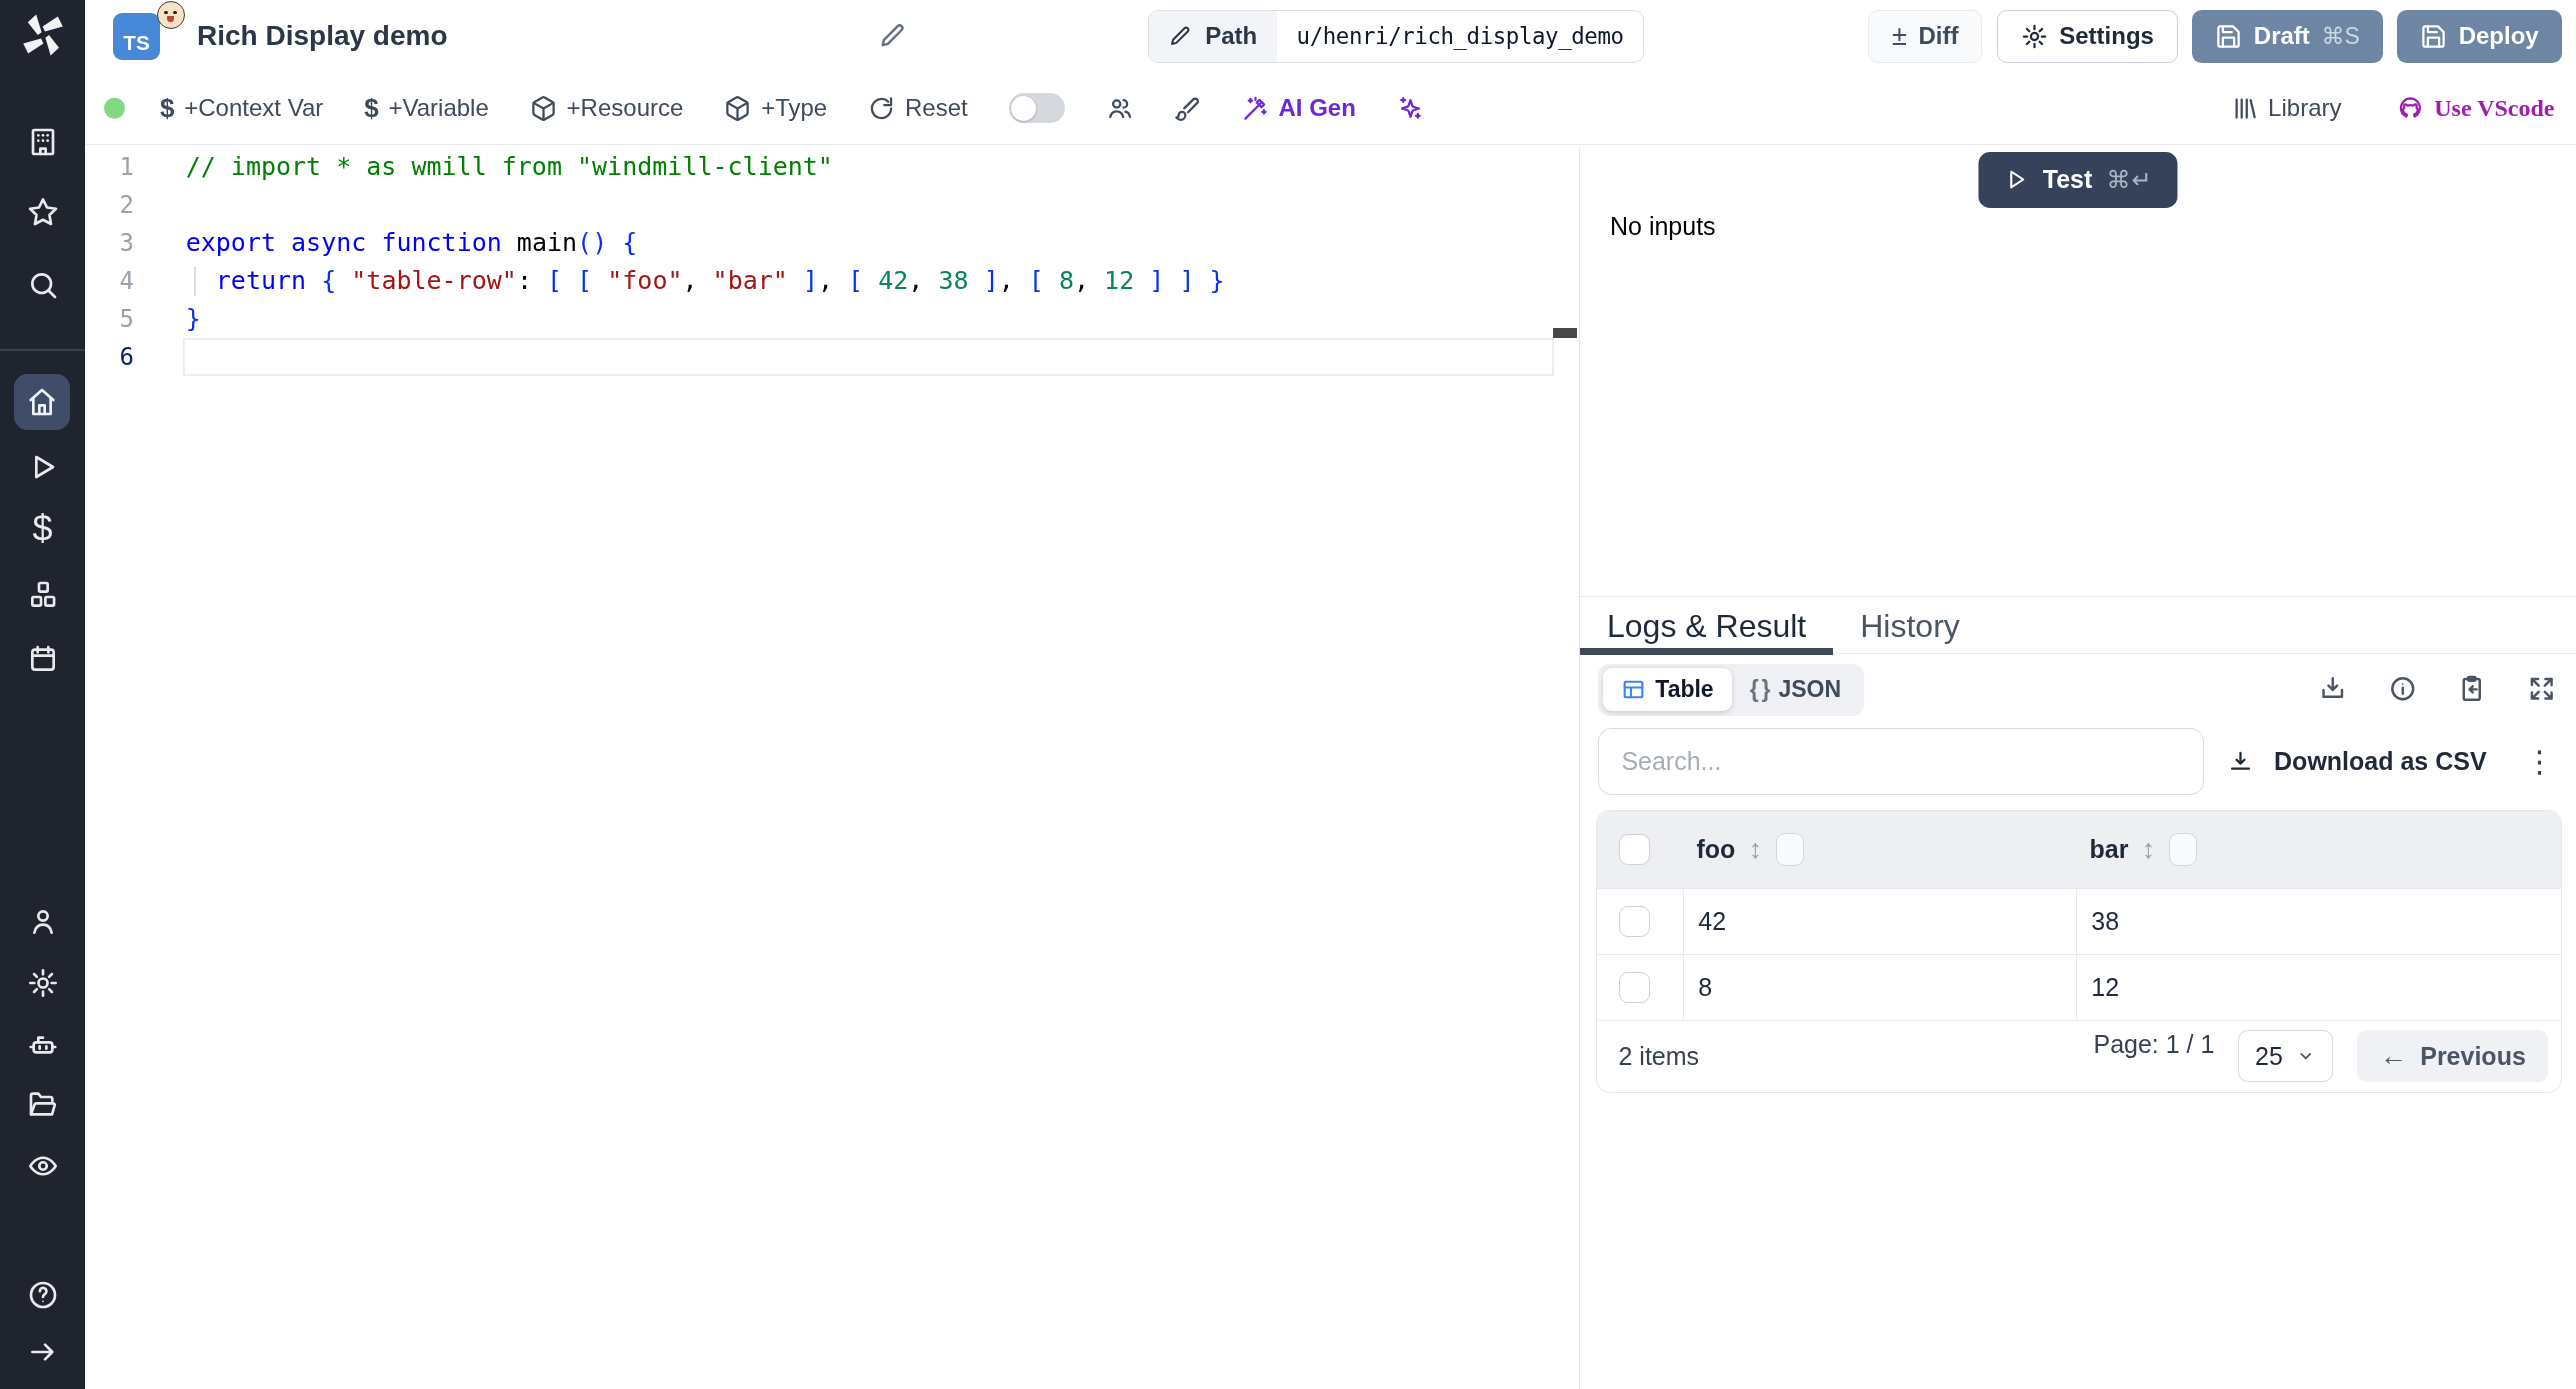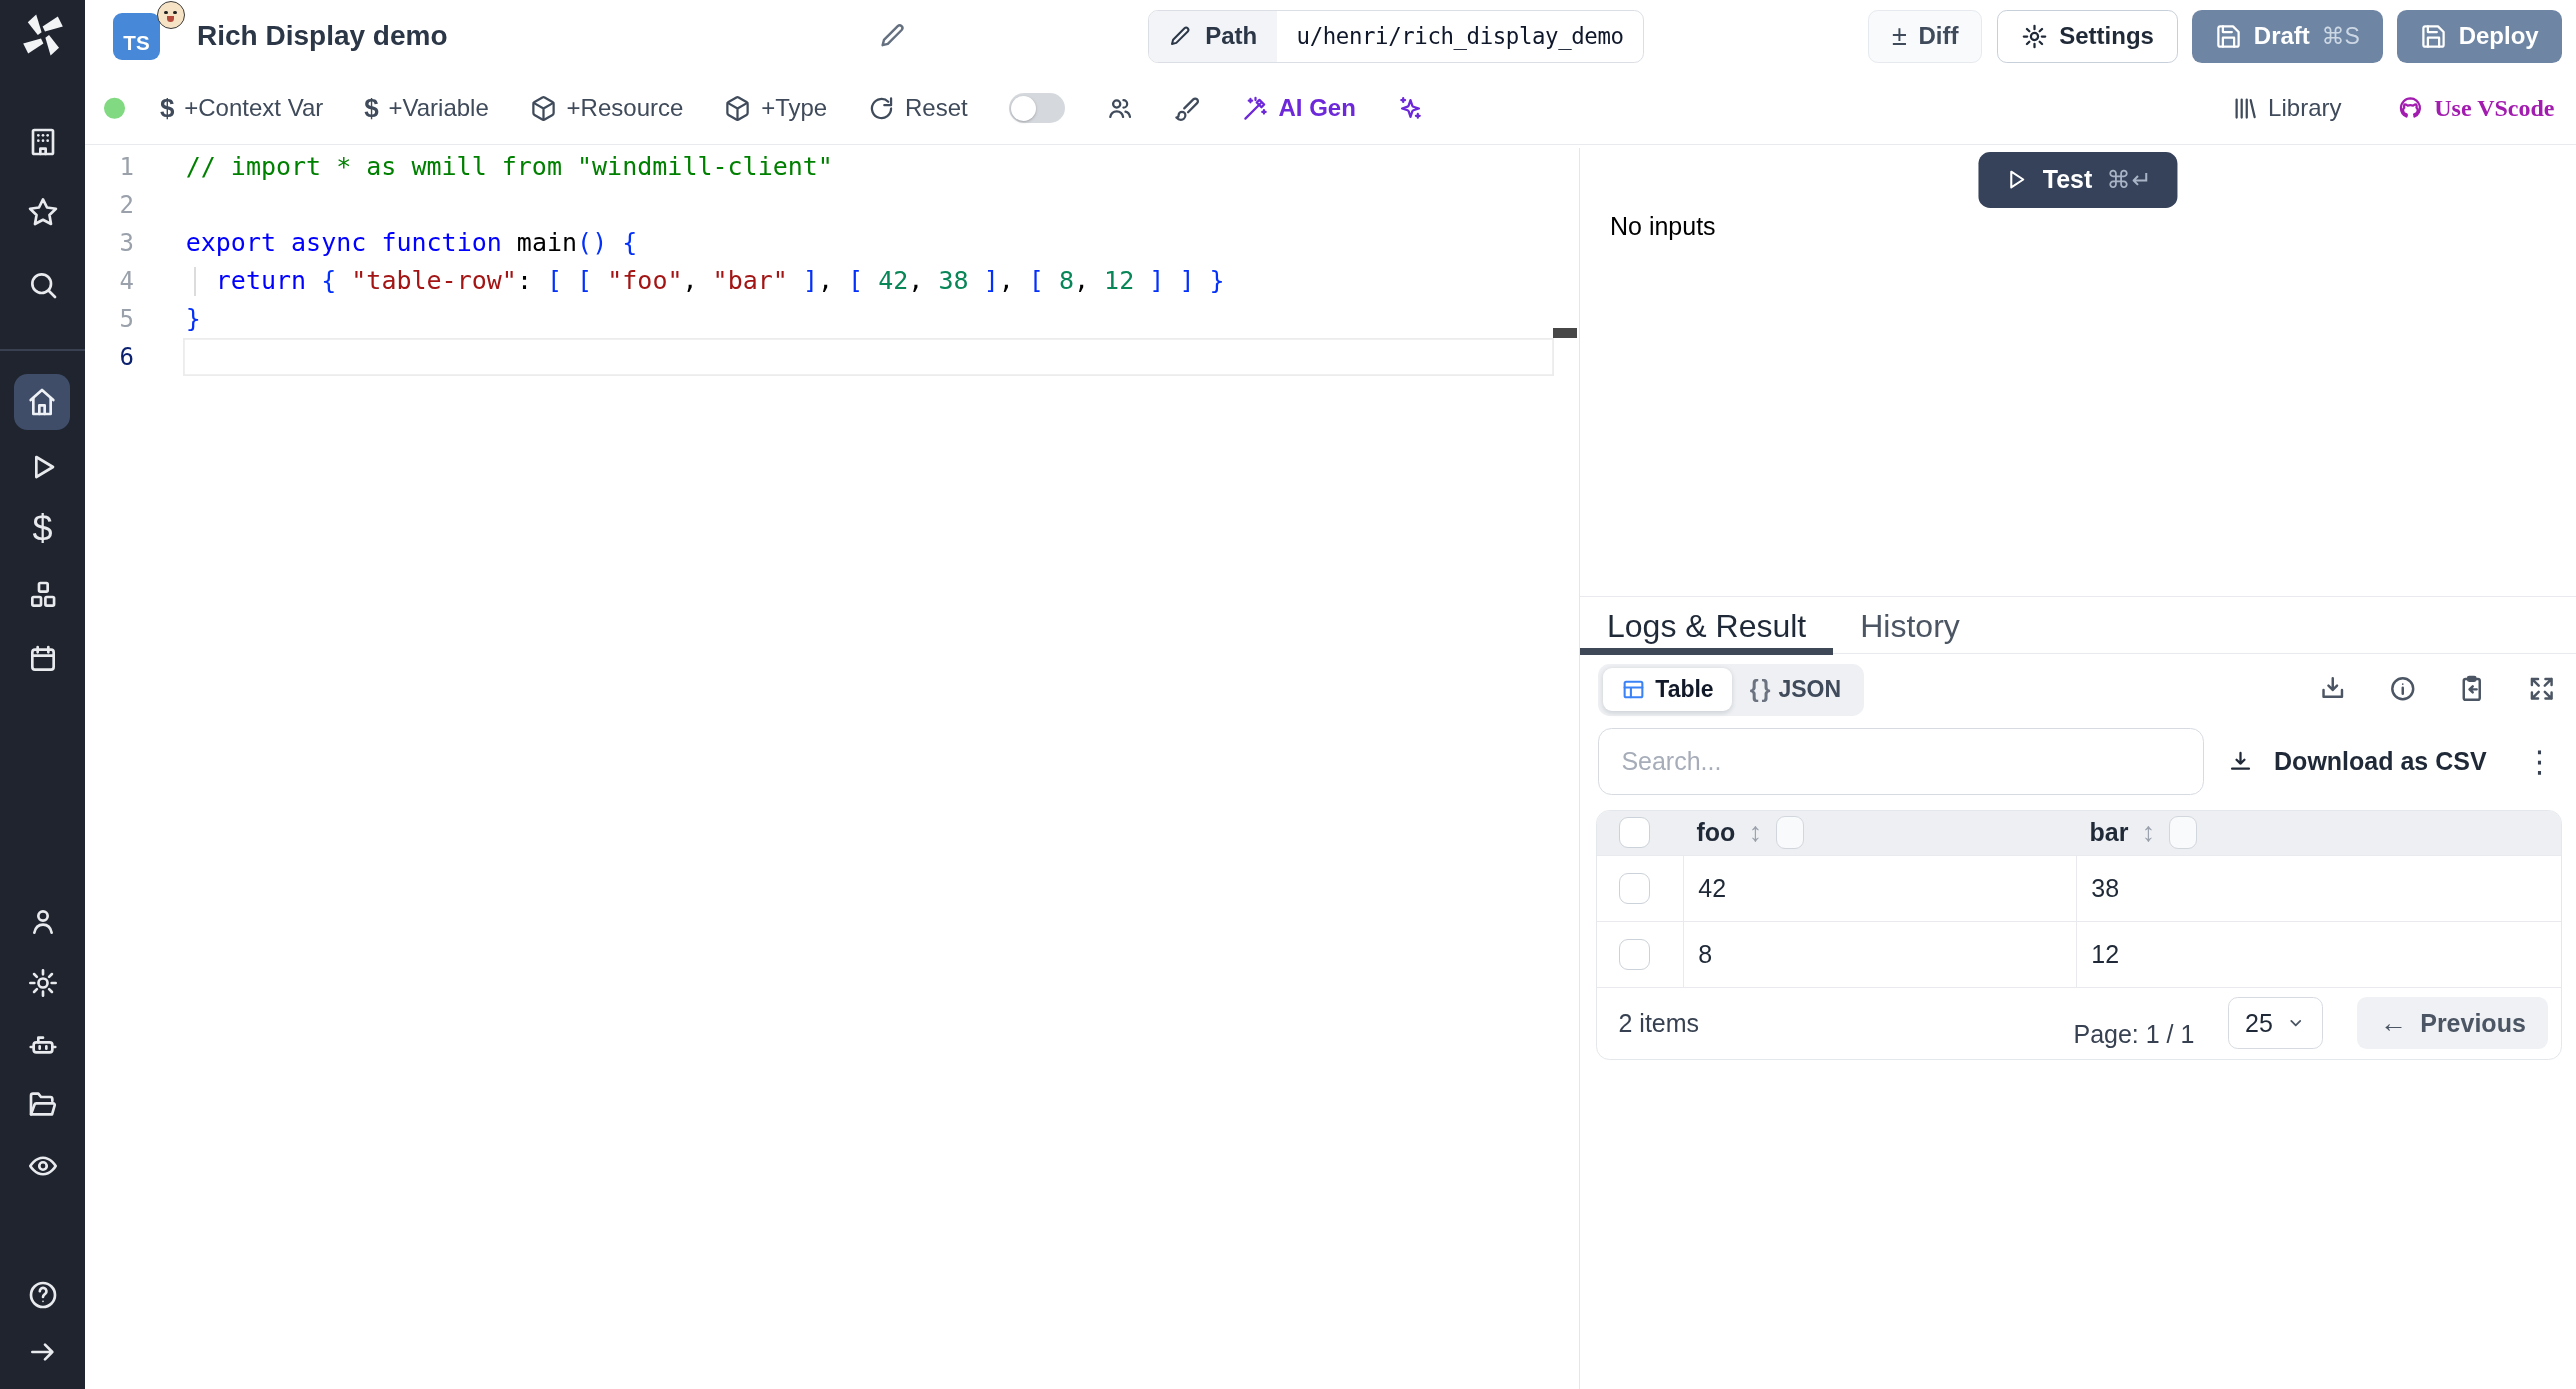--- a/index.html
+++ b/index.html
@@ -100,35 +100,35 @@
   .result-icons svg { width:29.5px; height:29.5px; cursor:pointer; }
 
   .search-row { display:flex; align-items:center; justify-content:space-between; padding:12.5px 16px 0 18px; }
   .search-input { width:606px; height:67px; border:1.8px solid #d7dbe1; border-radius:13.4px; font-size:25px; padding:0 22.4px; color:#374151; outline:none; font-family:"Liberation Sans", sans-serif; background:#fff; }
   .search-input::placeholder { color:#a6adb9; }
   .csv-group { display:flex; align-items:center; gap:38px; padding-right:5.4px; }
   .csv-btn { display:flex; align-items:flex-end; gap:20px; font-size:25px; font-weight:600; color:#1f2937; cursor:pointer; }
   .kebab { color:#374151; font-size:30px; cursor:pointer; line-height:1; }
 
   .result-table { margin:14.3px 14.3px 0 16px; border:1.8px solid #e4e7eb; border-radius:13.4px; overflow:hidden; background:#fff; }
-  .thead { display:flex; align-items:center; height:44px; background:#edeff2; }
+  .thead { display:flex; align-items:center; height:77px; background:#edeff2; }
   .sel-cell { width:87px; display:flex; align-items:center; justify-content:center; padding-left:21.5px; justify-content:flex-start; }
   .cb { width:31px; height:31px; border-radius:9px; border:1.8px solid #ccd2d9; background:#fff; cursor:pointer; }
   .th { display:flex; align-items:center; gap:13.4px; padding-left:12.5px; font-size:25px; font-weight:700; color:#1f2937; }
   .th-foo { width:393px; }
   .th-bar { flex:1; }
   .sort-glyph { font-size:27px; color:#9aa1ac; font-weight:400; cursor:pointer; }
   .col-box { width:28px; height:33px; border-radius:9px; border:1.8px solid #d2d7dd; background:rgba(255,255,255,.65); cursor:pointer; }
   .tr { display:flex; height:66px; border-top:1.8px solid #e8eaee; align-items:stretch; }
   .td-sel { width:87px; border-right:1.8px solid #e8eaee; display:flex; align-items:center; padding-left:21.5px; }
   .td { display:flex; align-items:center; padding-left:14.3px; font-size:25px; color:#1f2937; }
   .td-foo { width:393px; border-right:1.8px solid #e8eaee; }
   .td-bar { flex:1; }
   .tfoot { display:flex; align-items:center; justify-content:space-between; height:72px; border-top:1.8px solid #e8eaee; padding:0 12.5px 0 21.5px; font-size:25px; color:#374151; }
-  .tfoot-right { display:flex; align-items:flex-end; gap:34px; }
+  .tfoot-right { display:flex; align-items:flex-start; gap:24px; }
   .page-select { display:flex; align-items:center; justify-content:center; gap:12.5px; width:95px; height:52px; border:1.8px solid #d7dbe1; border-radius:9.8px; background:#fff; font-size:25px; color:#1f2937; cursor:pointer; }
   .page-select svg { color:#4b5563; }
   .prev-btn { display:flex; align-items:center; gap:13.4px; height:52px; padding:0 22.4px; background:#eff1f4; border-radius:9.8px; font-size:25px; font-weight:600; color:#4b5563; cursor:pointer; }
   .arrow-glyph { font-size:27px; font-weight:400; }
 </style>
 </head>
 <body>
 
 <div id="app">
 

